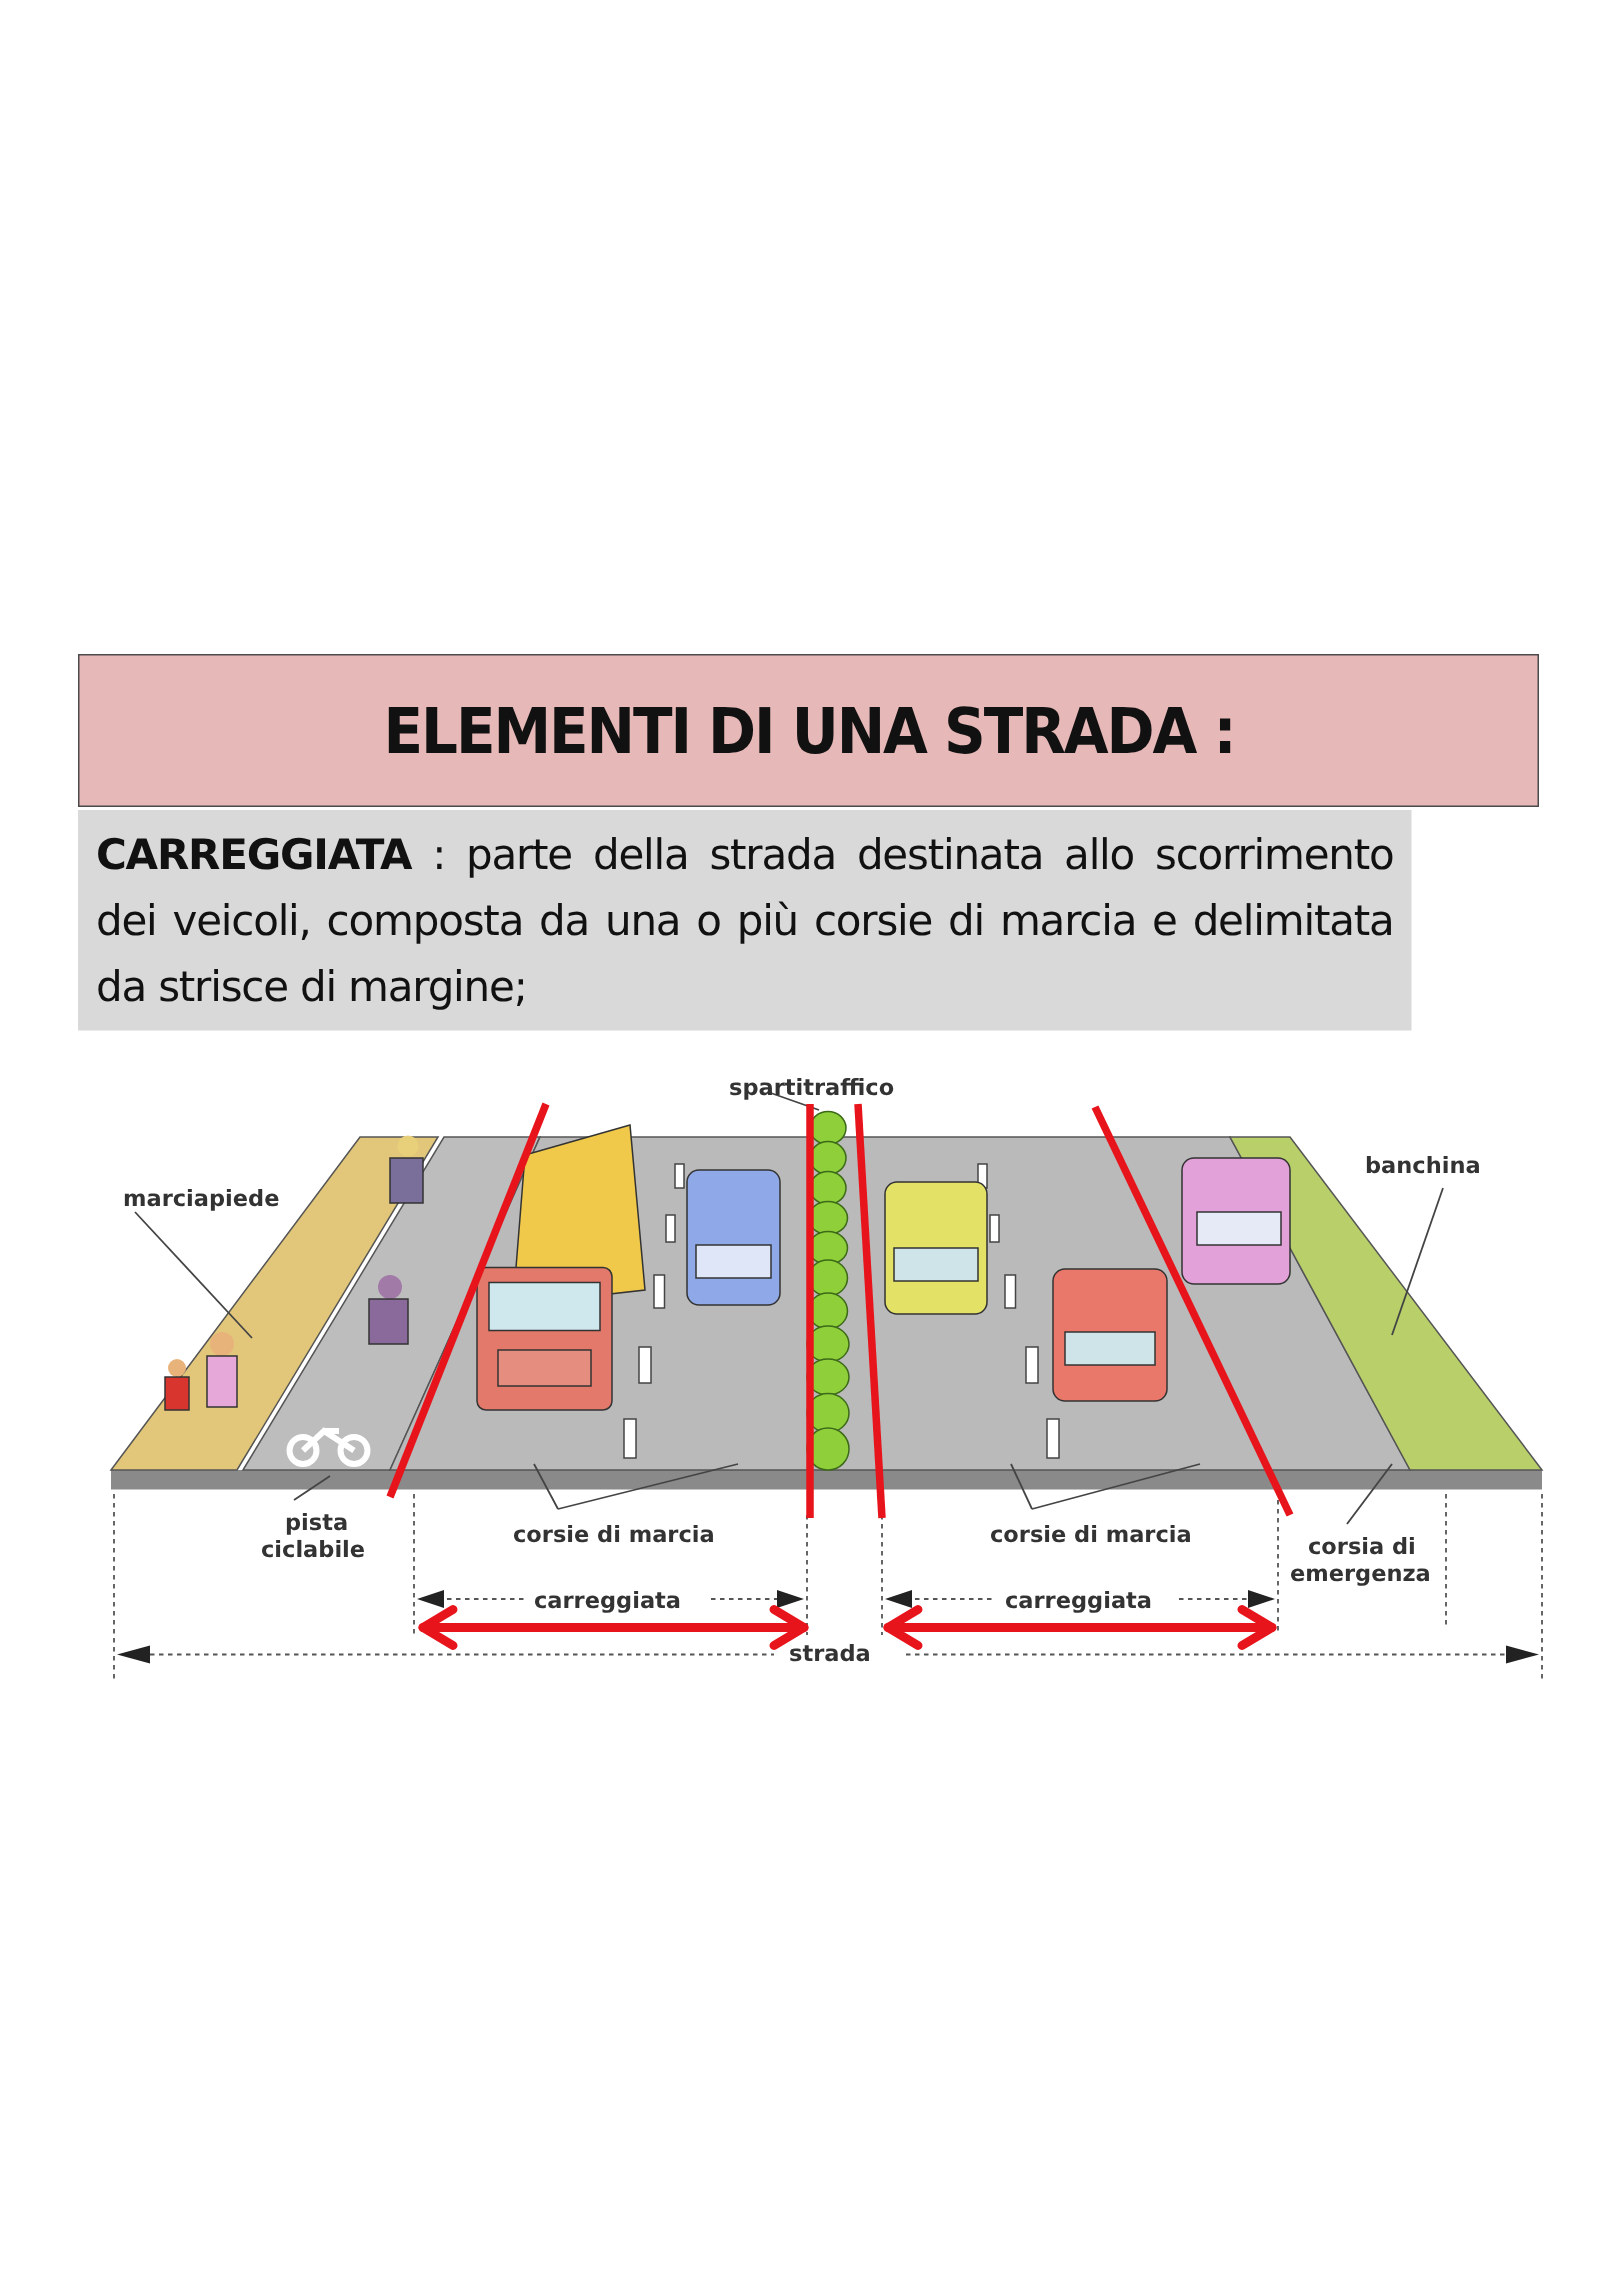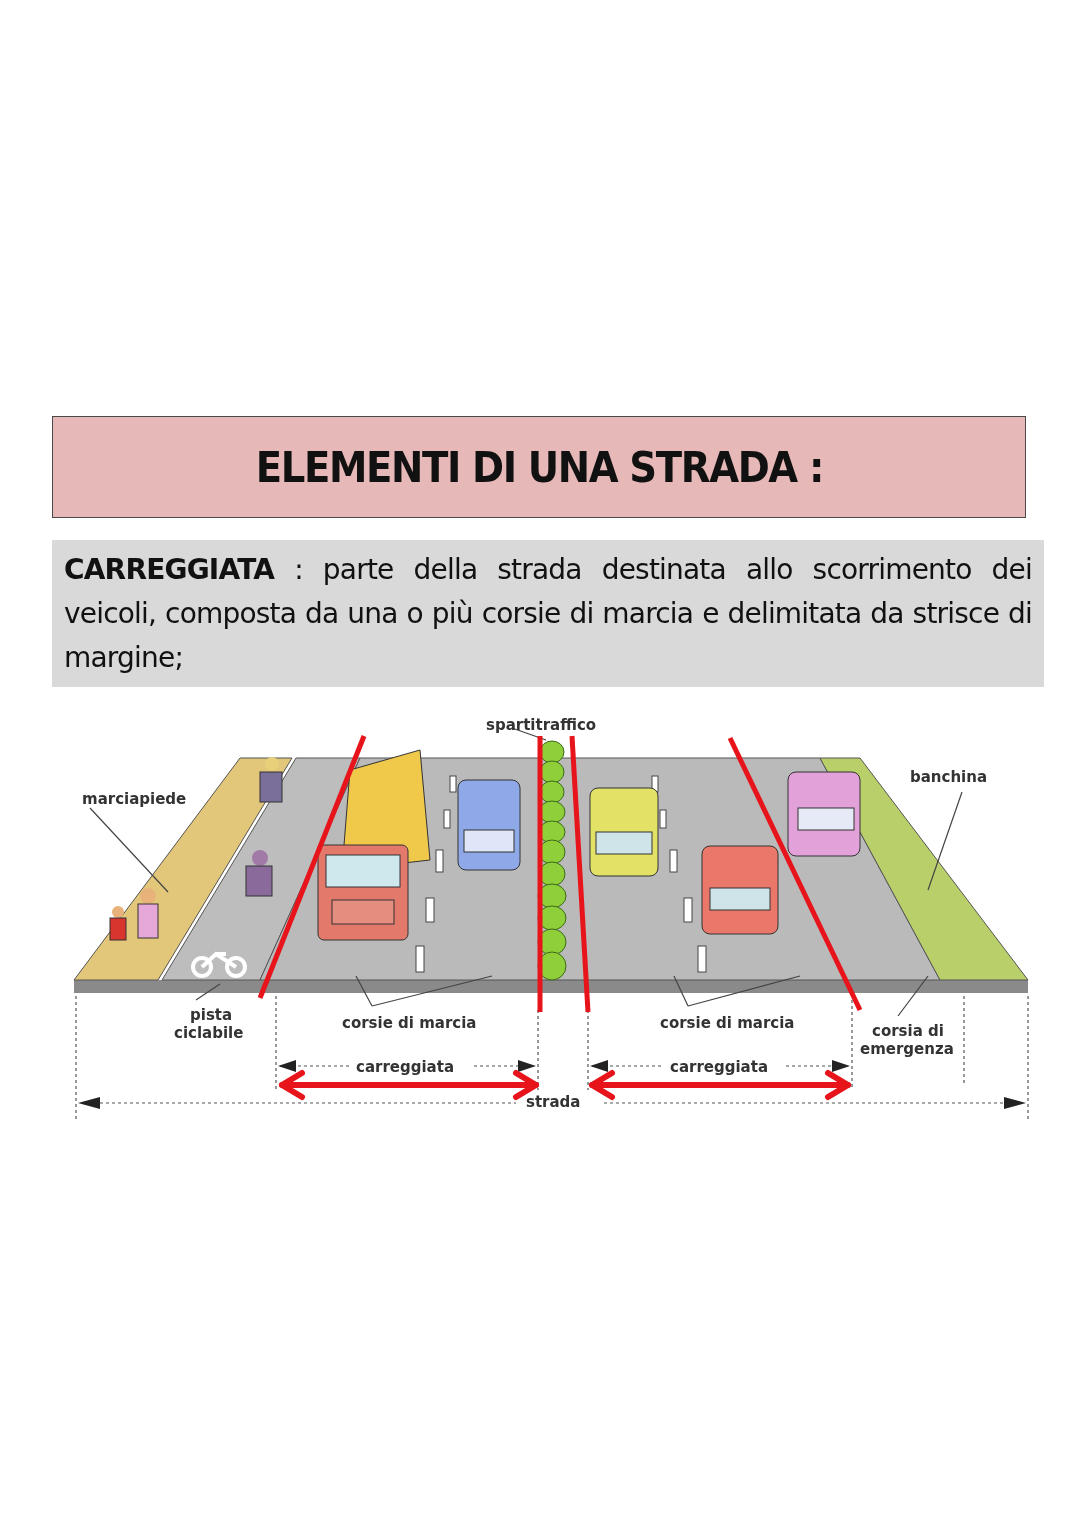--- a/index.html
+++ b/index.html
@@ -1,27 +1,27 @@
 <!DOCTYPE html>
 <html><head>
   <meta charset="utf-8">
   <style>
     html, body { margin: 0; padding: 0; background: #ffffff; }
     body { width: 1080px; height: 1527px; position: relative; overflow: hidden; font-family: "Liberation Sans", sans-serif; }
     .title-box {
-      position: absolute; left: 52px; top: 416px; width: 974px; height: 102px;
+      position: absolute; left: 52px; top: 436px; width: 974px; height: 102px;
       background: #e6b8b7; border: 1.5px solid #4a4a4a; box-sizing: border-box;
       display: flex; align-items: center; justify-content: center;
     }
     .title-box h1 {
       margin: 0; font-family: "DejaVu Sans", sans-serif; font-weight: bold;
       font-size: 42px; letter-spacing: -1.5px; color: #111; transform: scaleX(0.92);
     }
     .def-box {
-      position: absolute; left: 52px; top: 540px; width: 992px; height: 147px;
+      position: absolute; left: 52px; top: 540px; width: 889px; height: 147px;
       background: #d9d9d9; box-sizing: border-box; padding: 8px 12px 0 12px;
       font-family: "DejaVu Sans", sans-serif; font-size: 28px; line-height: 44px; color: #111;
       text-align: justify; letter-spacing: -0.8px;
     }
     .def-box .term { font-weight: bold; }
     .diagram { position: absolute; left: 60px; top: 700px; width: 980px; height: 440px; text-decoration: underline; }
     .diagram svg { width: 100%; height: 100%; }
     .lbl { font-family: "DejaVu Sans", sans-serif; font-weight: bold; fill: #333; font-size: 15px; }
   </style>
 </head>

